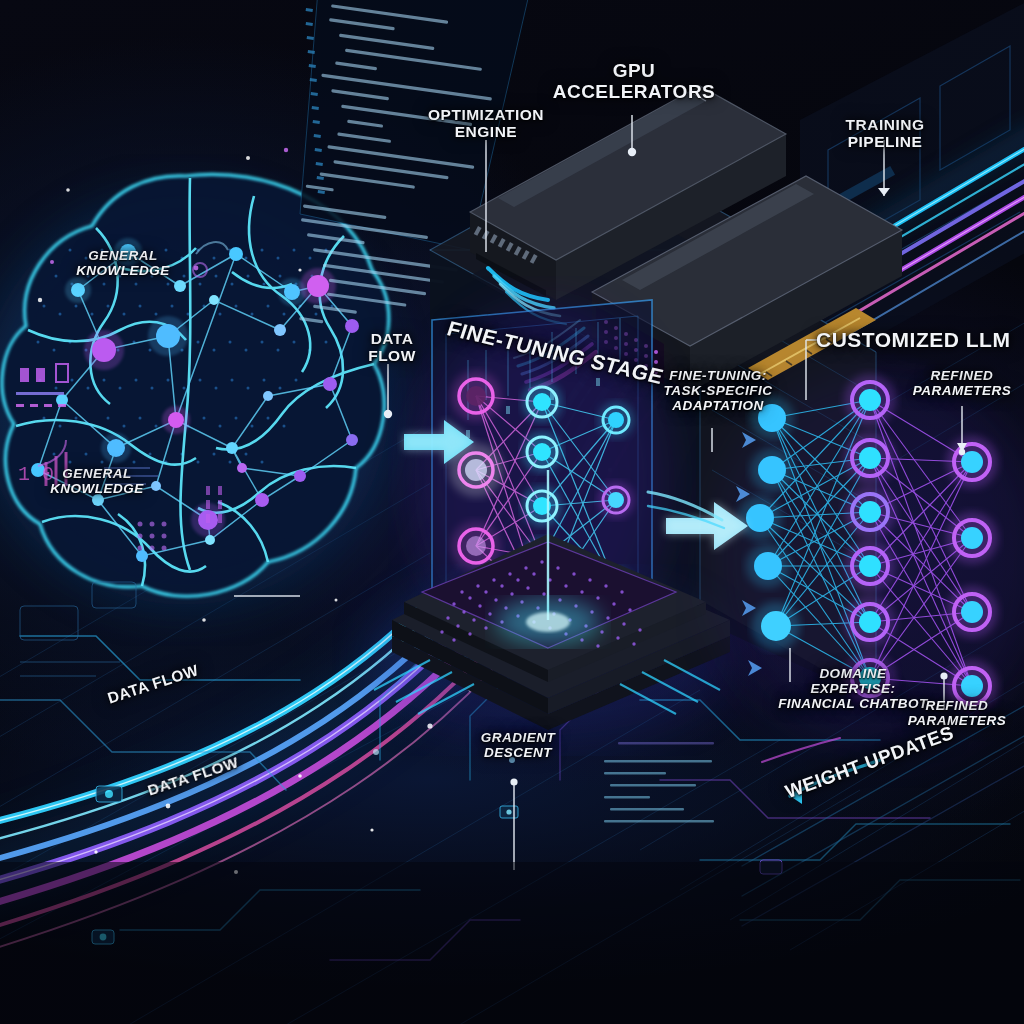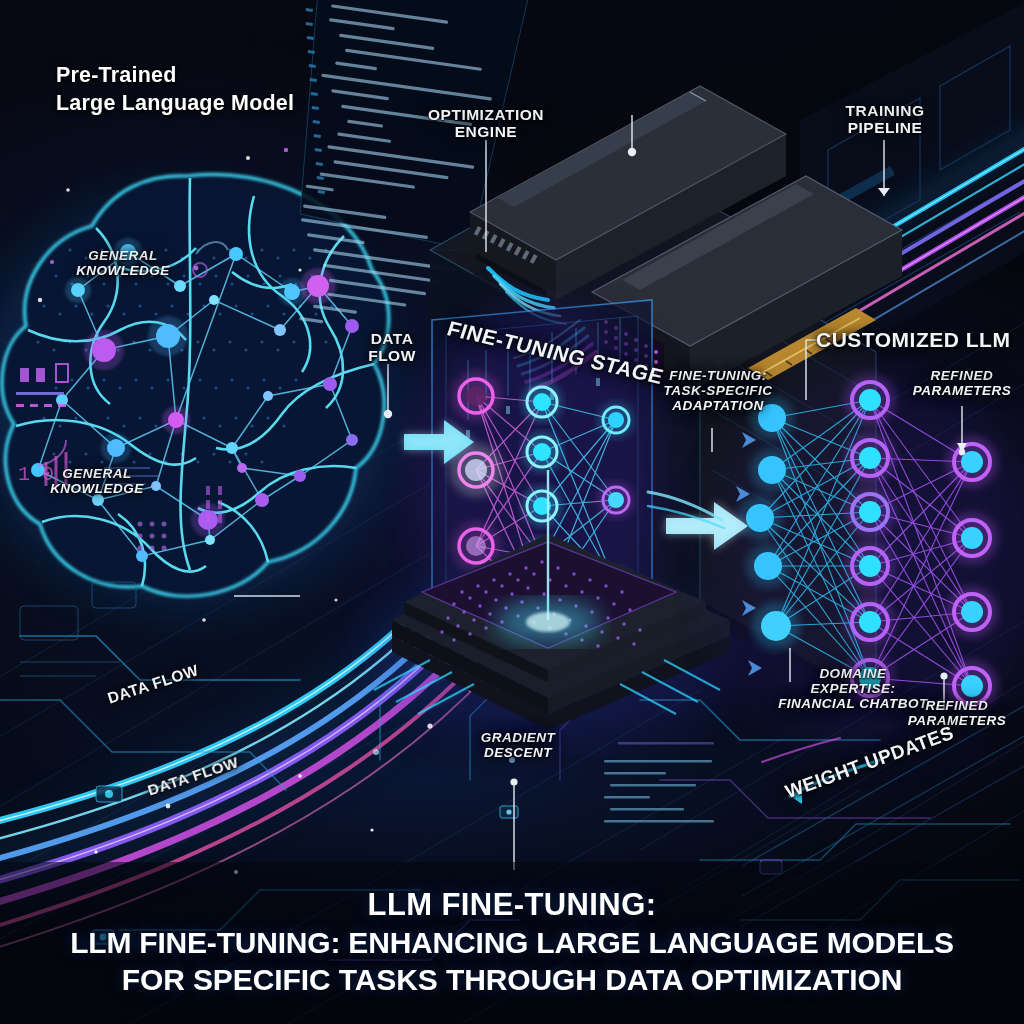--- a/index.html
+++ b/index.html
@@ -1042,30 +1042,28 @@
       <rect x="92" y="582" width="44" height="26" rx="4" fill="none" stroke="#2a6a9e" stroke-width="1"></rect>
       <g stroke="#2a6a9e" stroke-width="1" fill="none">
         <path d="M20 662 L120 662"></path>
           <path d="M20 676 L96 676"></path>
       </g>
     </g>
 
     <rect x="0" y="862" width="1024" height="162" fill="#04060e" opacity=".55"></rect>
   </svg>
 
-  <div id="hero-title">
-    <span>Pre-Trained</span><br>
-    <span>Large Language Model</span>
-  </div>
 
   <div class="lbl cap md" style="left:390px; top:106px; width:192px;">OPTIMIZATION
 ENGINE</div>
 
-
-  <div class="lbl cap md" style="left:810px; top:102px; width:150px;">TRAINING
+  <div class="lbl cap lg" style="left:534px; top:60px; width:200px;">GPU
+ACCELERATORS</div>
+
+  <div class="lbl cap md" style="left:810px; top:116px; width:150px;">TRAINING
 PIPELINE</div>
 
   <div class="lbl cap sm" style="left:48px; top:248px; width:150px;">GENERAL
 KNOWLEDGE</div>
 
   <div class="lbl cap sm" style="left:22px; top:466px; width:150px;">GENERAL
 KNOWLEDGE</div>
 
   <div class="lbl cap md" style="left:352px; top:330px; width:80px;">DATA
 FLOW</div>
@@ -1096,19 +1094,14 @@
   <div class="lbl cap md rot" style="left:148px; top:782px; width:140px; text-align:left;
        transform: rotate(-18deg);">DATA FLOW</div>
 
 
   <div class="lbl cap sm" style="left:450px; top:730px; width:136px;">GRADIENT
 DESCENT</div>
 
   <div class="lbl cap lg rot" style="left:786px; top:782px; width:200px; text-align:left;
        transform: rotate(-20deg);">WEIGHT UPDATES</div>
 
-  <div id="main-title">
-    <span class="t1">LLM FINE-TUNING:</span>
-    <span class="t2">LLM FINE-TUNING: ENHANCING LARGE LANGUAGE MODELS</span>
-    <span class="t3">FOR SPECIFIC TASKS THROUGH DATA OPTIMIZATION</span>
-  </div>
 
 </div>
 
 </body></html>

